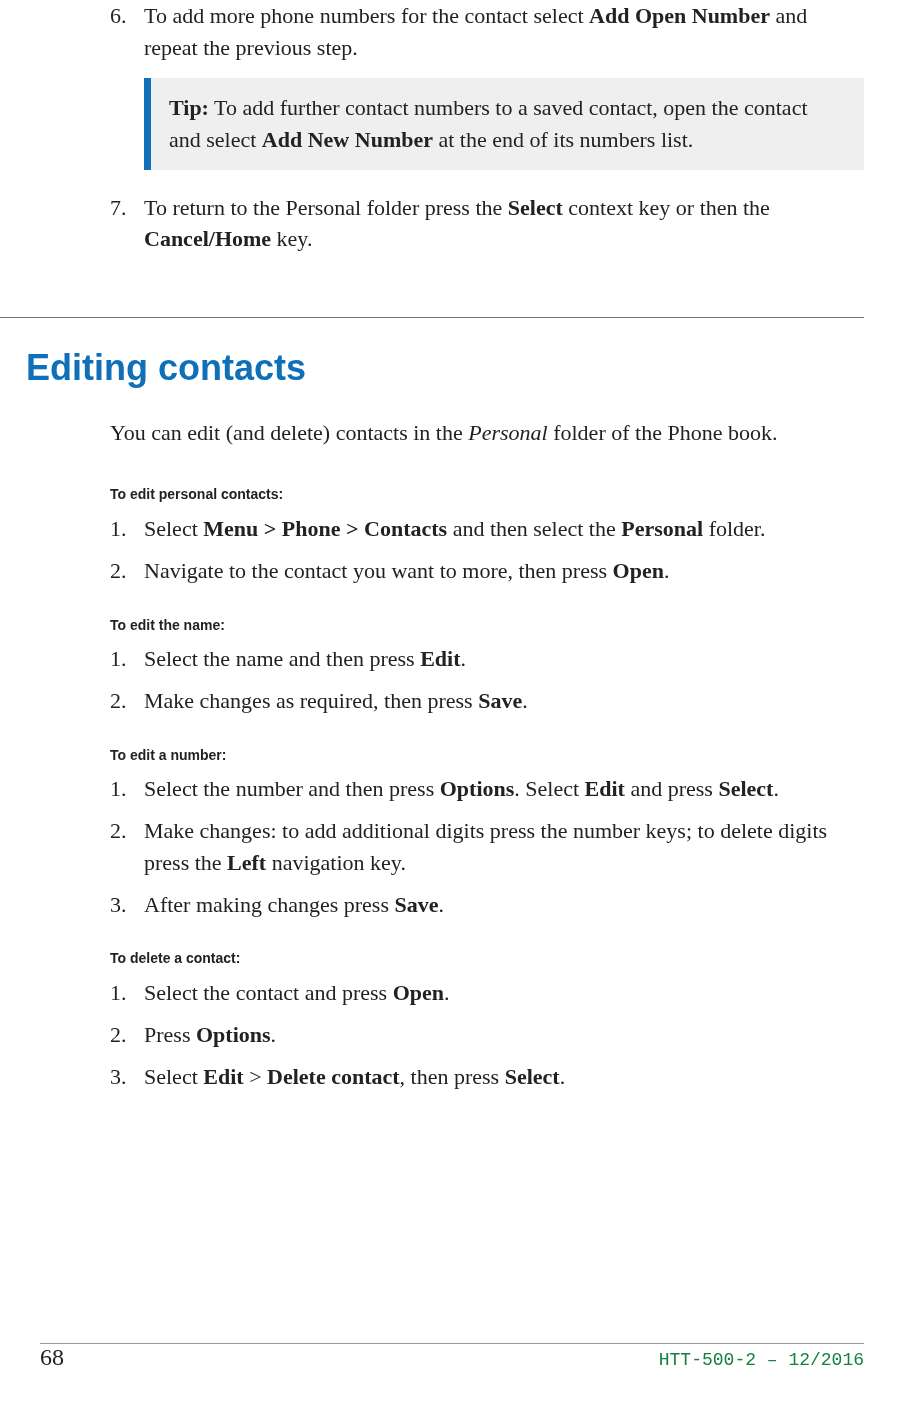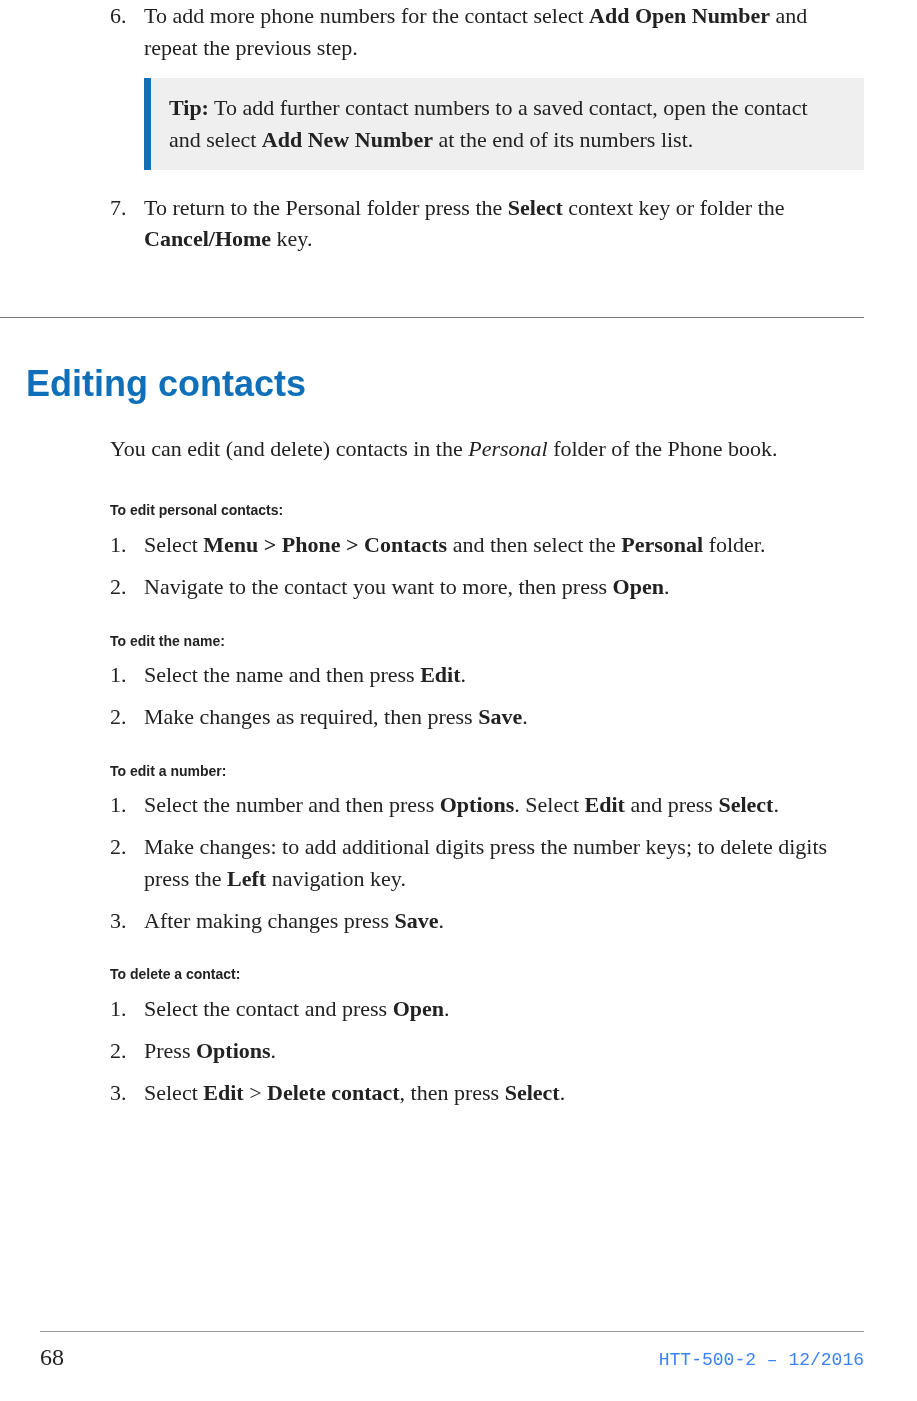--- a/index.html
+++ b/index.html
@@ -49,53 +49,52 @@
   .section-rule {
     margin: 62px 0 0 -110px;
     border: none;
     border-top: 1px solid #777;
   }
   h1.section-title {
     font-family: Verdana, Geneva, sans-serif;
     color: #0f6fb8;
     font-weight: 700;
     font-size: 36px;
-    margin: 40px 0 22px -84px;
+    margin: 24px 0 22px -84px;
   }
   .intro {
     margin: 0 0 36px 0;
     font-size: 22px;
   }
   .sub-head {
     font-family: Verdana, Geneva, sans-serif;
     font-weight: 700;
     font-size: 14px;
     margin: 28px 0 8px 0;
   }
   .b { font-weight: 700; }
   .i { font-style: italic; }
   .footer {
     position: absolute;
     bottom: 30px;
     left: 40px;
     right: 53px;
     border-top: 1px solid #999;
-    padding-top: 12px;
     display: flex;
     justify-content: space-between;
     align-items: baseline;
   }
   .page-num {
     font-size: 24px;
     color: #222;
   }
   .doc-id {
     font-family: "Courier New", Courier, monospace;
     font-size: 18px;
-    color: #3b82f6;
+    color: #15803d;
   }
 </style>
 </head>
 <body>
 
 <div class="page">
   <div class="content">
 
     <ol class="steps">
       <li>
@@ -104,21 +103,21 @@
       </li>
     </ol>
 
     <div class="tip-box">
       <span class="b">Tip:</span><span><span>  To add further contact numbers to a saved contact, open the contact and select </span><span class="b">Add New Number</span><span> at the end of its numbers list.</span></span>
     </div>
 
     <ol class="steps">
       <li>
         <span class="num">7.</span>
-        <span><span>To return to the Personal folder press the </span><span class="b">Select</span><span> context key or folder the </span><span class="b">Cancel/Home</span><span> key.</span></span>
+        <span><span>To return to the Personal folder press the </span><span class="b">Select</span><span> context key or then the </span><span class="b">Cancel/Home</span><span> key.</span></span>
       </li>
     </ol>
 
     <hr class="section-rule">
 
     <h1 class="section-title">Editing contacts</h1>
 
     <p class="intro"><span>You can edit (and delete) contacts in the </span><span class="i">Personal</span><span> folder of the Phone book.</span></p>
 
     <div class="sub-head">To edit personal contacts:</div>

